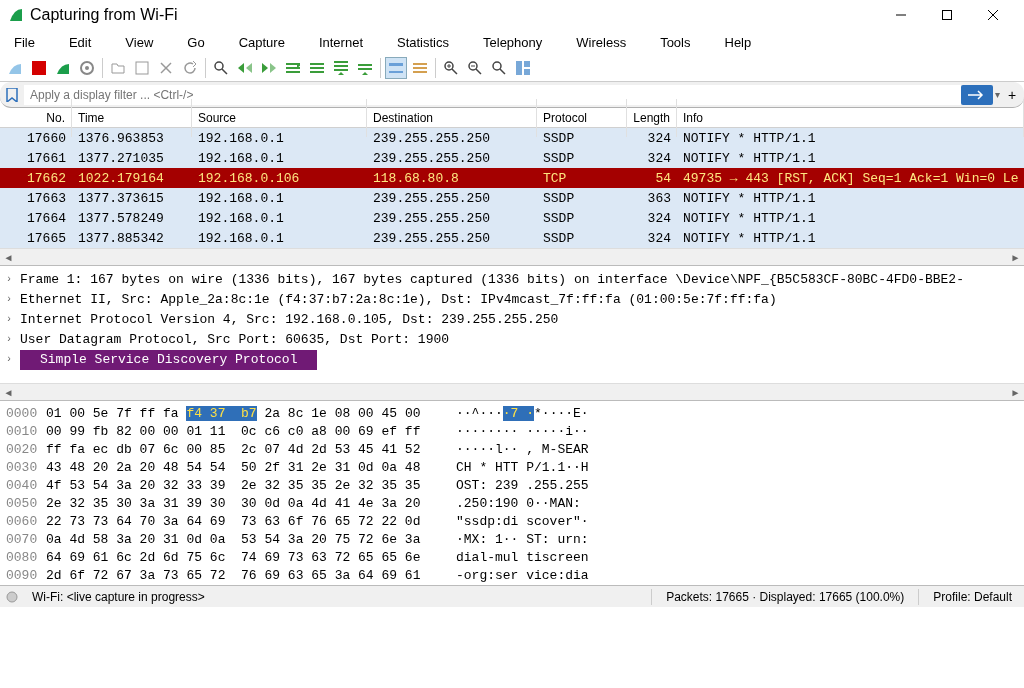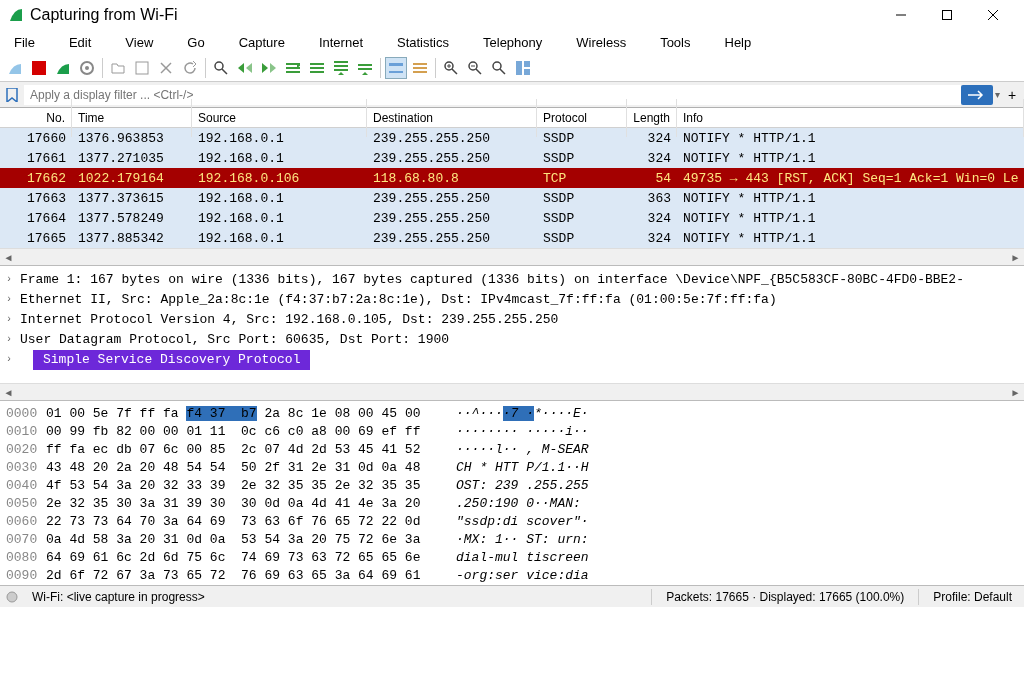--- a/index.html
+++ b/index.html
@@ -6,21 +6,21 @@
 body { font-family: "Segoe UI", Tahoma, sans-serif; font-size: 12px; background: #fff; color: #000; overflow: hidden; width: 1024px; height: 688px; }
 .titlebar { display: flex; align-items: center; height: 30px; padding: 0 8px; background: #fff; }
 .titlebar .app-icon { width: 16px; height: 16px; margin-right: 6px; }
 .titlebar .title { flex: 1; font-size: 16px; }
 .titlebar .winbtn { width: 46px; height: 30px; display: flex; align-items: center; justify-content: center; }
 .menubar { display: flex; gap: 18px; padding: 0 6px; height: 24px; align-items: center; font-size: 13px; }
 .menubar span { padding: 2px 8px; }
 .toolbar { display: flex; align-items: center; gap: 2px; padding: 2px 4px; height: 28px; border-bottom: 1px solid #ccc; }
 .toolbar .tbtn { width: 22px; height: 22px; display: flex; align-items: center; justify-content: center; border: 1px solid transparent; }
 .toolbar .sep { width: 1px; height: 20px; background: #ccc; margin: 0 2px; }
-.filterbar { display: flex; align-items: center; padding: 2px 4px; border-bottom: 1px solid #b0b0b0; background: #f0f0f0; height: 26px; }
+.filterbar { display: flex; align-items: center; padding: 2px 4px; border-bottom: 1px solid #b0b0b0; background: #f0f0f0; height: 26px; border-radius: 11px; }
 .filterbar .bookmark { width: 16px; height: 16px; margin-right: 4px; display:flex; align-items:center; justify-content:center; }
 .filterbar input { flex: 1; border: none; background: #fff; padding: 3px 6px; font-size: 12px; height: 20px; }
 .filterbar .arrow { width: 32px; height: 20px; background: #2c6fbb; display: flex; align-items: center; justify-content: center; border-radius:2px; }
 .filterbar .plus { width: 16px; height: 20px; display: flex; align-items: center; justify-content: center; margin-left: 2px; font-size:14px; }
 .plist-head { display: flex; background: #fff; border-bottom: 1px solid #d0d0d0; height: 20px; align-items: center; font-size: 12px; }
 .plist-head div { padding: 12px 6px; border-right: 1px solid #e0e0e0; overflow:hidden; }
 .plist { background: #fff; }
 .prow { display: flex; height: 20px; align-items: center; font-family: Consolas, "Courier New", monospace; font-size: 13px; }
 .prow div { padding: 0 6px; overflow: hidden; white-space: nowrap; }
 .prow.blue { background: #dce8f5; }
@@ -31,27 +31,27 @@
 .col-dst { width: 170px; }
 .col-proto { width: 90px; }
 .col-len { width: 50px; text-align: right; }
 .col-info { flex: 1; }
 .hscroll { height: 17px; background: #f0f0f0; border-top: 1px solid #ddd; display: flex; align-items: center; }
 .hscroll .track { flex: 1; position: relative; }
 .hscroll .arrow { width: 17px; height: 17px; display:flex; align-items:center; justify-content:center; color:#666; font-size:10px; }
 .details { padding: 4px 6px; font-family: Consolas, "Courier New", monospace; font-size: 13px; line-height: 20px; background: #fff; border-top: 1px solid #bbb; height: 118px; overflow:hidden; }
 .details .line { display:flex; align-items:center; gap:4px; }
 .details .exp { width:10px; color:#666; font-size:10px; }
-.details .sel { background: #6d28d9; color: #fff; padding: 0 10px; display:inline-block;margin-left:13px; }
+.details .sel { background: #701a75; color: #fff; padding: 0 20px; display:inline-block; }
 .hex { font-family: Consolas, "Courier New", monospace; font-size: 13px; line-height: 18px; padding: 4px 6px; border-top: 1px solid #bbb; background: #fff; height: 185px; overflow:hidden; }
 .hex .hrow { display: flex; }
 .hex .off { width: 40px; color: #888; }
 .hex .bytes { width: 410px; white-space: pre; }
-.hex .ascii { white-space: pre; font-style: italic; }
-.hex .hl { background: #2f6fb8; color: #000000; }
+.hex .ascii { white-space: pre; }
+.hex .hl { background: #2f6fb8; color: #fde047; }
 .statusbar { display: flex; align-items: center; height: 22px; border-top: 1px solid #bbb; background: #f0f0f0; font-size: 12px; padding: 0 6px; gap: 8px; }
 .statusbar .seg { padding: 0 6px; }
 .statusbar .grow { flex: 1; }
 .statusbar .sep2 { width:1px; height:16px; background:#ccc; }
 svg { display: block; }
 </style>
 </head>
 <body>
 
 <div class="titlebar">

